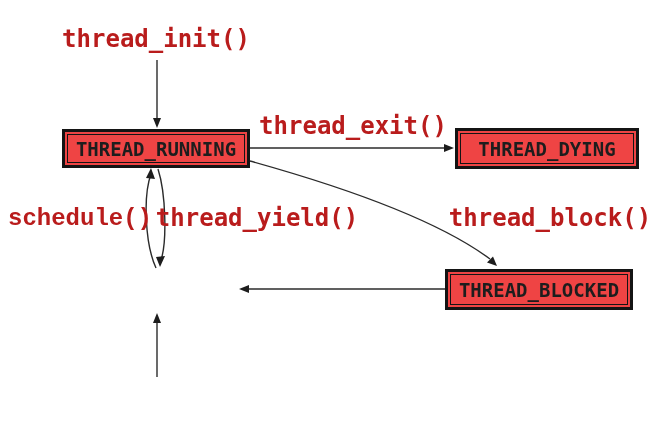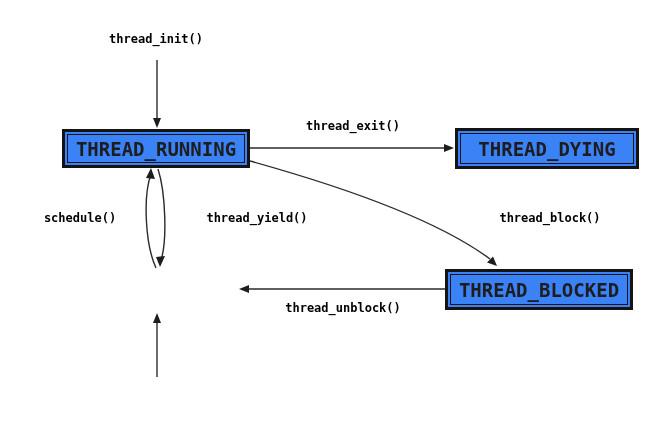--- a/index.html
+++ b/index.html
@@ -19,21 +19,21 @@
     position: absolute;
     left: 0;
     top: 0;
     width: 654px;
     height: 422px;
   }
   .state {
     position: absolute;
     box-sizing: border-box;
     border: 3px solid #141414;
-    background: #3b82f6;
+    background: #ef4444;
     padding: 2px;
   }
   .state .inner {
     box-sizing: border-box;
     width: 100%;
     height: 100%;
     border: 1px solid #141414;
     display: flex;
     align-items: center;
     justify-content: center;
@@ -44,29 +44,29 @@
     white-space: nowrap;
   }
   .state-running { left: 62px;  top: 129px; width: 188px; height: 39px; }
   .state-dying   { left: 455px; top: 128px; width: 184px; height: 41px; }
   .state-ready   { left: 74px;  top: 270px; width: 163px; height: 40px; }
   .state-blocked { left: 445px; top: 269px; width: 188px; height: 41px; }
 
   .edge-label {
     position: absolute;
     transform: translateX(-50%);
-    font-size: 12px;
+    font-size: 24px;
     font-weight: 600;
-    color: #000000;
+    color: #b91c1c;
     white-space: nowrap;
     line-height: 23px;
   }
   .label-init    { left: 156px; top: 28px;  }
   .label-exit    { left: 353px; top: 115px; }
-  .label-schedule{ left: 80px;  top: 207px; }
+  .label-schedule{ left: 80px;  top: 207px; font-family: Liberation Mono, monospace; }
   .label-yield   { left: 257px; top: 207px; }
   .label-block   { left: 550px; top: 207px; }
   .label-unblock { left: 343px; top: 297px; }
   .label-create  { left: 157px; top: 386px; }
 
   .edge-line { stroke: #2b2b2b; stroke-width: 1.4; fill: none; }
   .arrowhead { fill: #1d1d1d; stroke: none; }
 </style>
 </head>
 <body>
@@ -119,15 +119,14 @@
   </div>
   <div class="state state-blocked">
     <div class="inner">THREAD_BLOCKED</div>
   </div>
 
   <span class="edge-label label-init">thread_init()</span>
   <span class="edge-label label-exit">thread_exit()</span>
   <span class="edge-label label-schedule">schedule()</span>
   <span class="edge-label label-yield">thread_yield()</span>
   <span class="edge-label label-block">thread_block()</span>
-  <span class="edge-label label-unblock">thread_unblock()</span>
 
 </div>
 
 </body></html>

